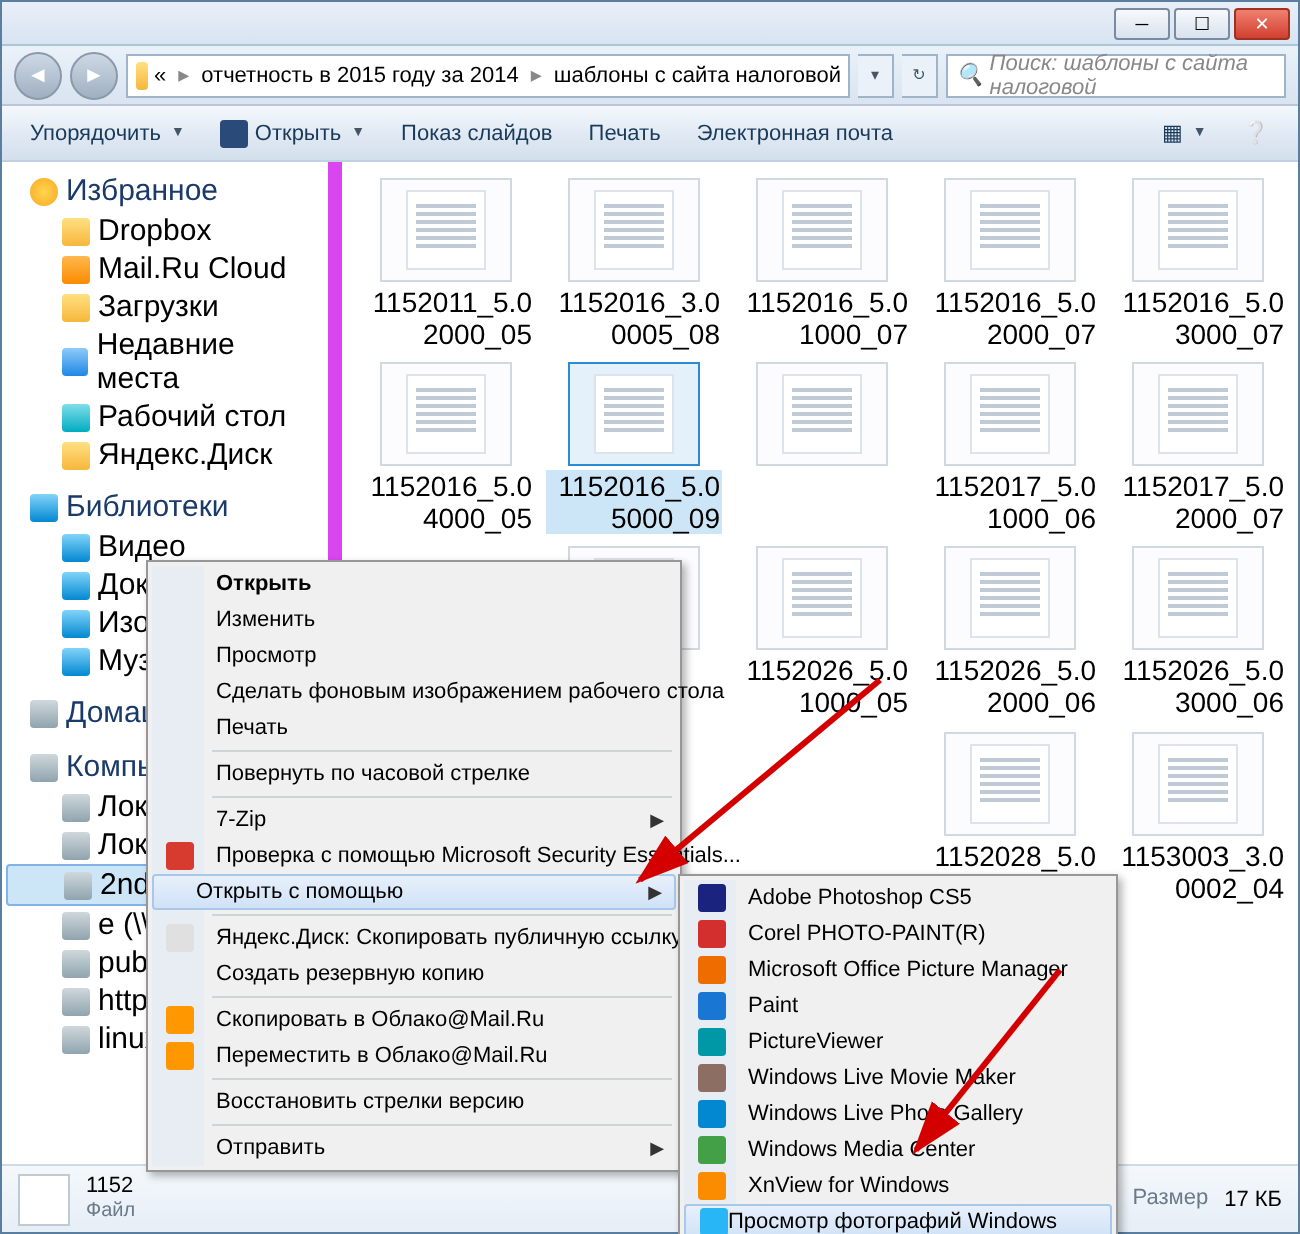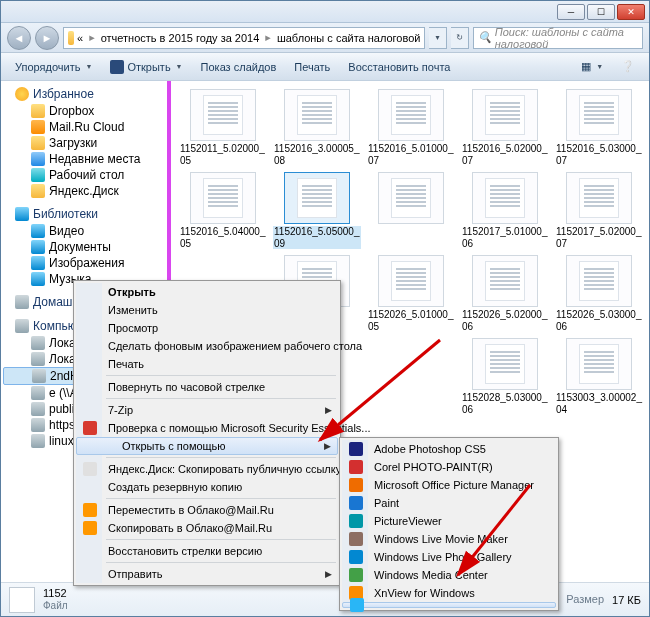--- a/index.html
+++ b/index.html
@@ -17,50 +17,50 @@
   .breadcrumb span{ padding:0 3px;}
   .sep{ color:#888;}
   .bc-arrow{ width:18px; height:22px; border:1px solid #9db4c9; border-left:none; background:#eaf1f8; display:flex; align-items:center; justify-content:center; font-size:8px; color:#456;}
   .searchbox{ width:170px; height:22px; border:1px solid #9db4c9; background:#fff; display:flex; align-items:center; padding:0 4px; font-size:11px; color:#888; font-style:italic;}
   .toolbar{ height:28px; background:linear-gradient(#f4f8fc,#e1eaf4,#d3dfec); display:flex; align-items:center; font-size:11px; padding:0 6px; gap:2px; border-bottom:1px solid #c1d0df; color:#1a3a5a;}
   .tb-item{ padding:4px 8px; display:flex; align-items:center; gap:3px; cursor:default;text-align:center;}
   .tb-arrow{ font-size:7px; color:#456; margin-left:2px;}
   .icon-sq{ width:14px; height:14px; background:#2a4a7a; border-radius:2px; display:inline-block;}
 
   .body-area{ flex:1; display:flex; overflow:hidden;}
-  .sidebar{ width:170px; background:#fff; border-right:4px solid #d946ef; font-size:12px; overflow:hidden; padding:4px 0;}
+  .sidebar{ width:170px; background:#fff; border-right:7px solid #d946ef; font-size:15px; overflow:hidden; padding:4px 0;}
   .nav-group{ margin-bottom:6px;}
   .nav-head{ padding:2px 6px 2px 14px; display:flex; align-items:center; gap:4px; color:#1a3a6a;}
   .nav-item{ padding:1px 6px 1px 30px; display:flex; align-items:center; gap:4px; cursor:default;}
   .nav-item.sel{ background:#cde6f7; border:1px solid #7eb4ea; border-radius:2px; margin:0 2px; padding-left:28px;}
   .folder-ico{ width:14px;height:14px; background:linear-gradient(#ffe082,#f6b73c); border-radius:2px; display:inline-block;}
   .star-ico{ width:14px;height:14px; background:radial-gradient(#ffd54f,#f9a825); border-radius:50%; display:inline-block;}
   .drive-ico{ width:14px;height:14px; background:linear-gradient(#cfd8dc,#90a4ae); border-radius:2px; display:inline-block;}
   .lib-ico{ width:14px;height:14px; background:linear-gradient(#81d4fa,#0288d1); border-radius:2px; display:inline-block;}
 
   .content{ flex:1; background:#fff; overflow:hidden; position:relative;}
   .grid{ display:grid; grid-template-columns: repeat(5, 88px); gap:6px 6px; padding:8px; justify-content:start;}
-  .file{ width:88px; display:flex; flex-direction:column; align-items:center; font-size:10px; text-align:left; cursor:default;}
+  .file{ width:88px; display:flex; flex-direction:column; align-items:center; font-size:14px; text-align:right; cursor:default;}
   .file.sel .thumb{ border:1px solid #2a8dd4; background:#e4f1fb;}
   .file.sel .fname{ background:#cde6f7;}
   .thumb{ width:66px; height:52px; border:1px solid #d0d8e0; background:#fcfcfe; display:flex; align-items:center; justify-content:center; margin-bottom:2px;}
   .doc-mini{ width:40px; height:40px; background:#fff; border:1px solid #dde3ea; position:relative;}
   .doc-mini::before{content:""; position:absolute; left:4px; right:4px; top:6px; height:2px; background:#c0cad4; box-shadow:0 4px 0 #c0cad4,0 8px 0 #c0cad4,0 12px 0 #c0cad4,0 16px 0 #c0cad4,0 20px 0 #c0cad4;}
   .fname{ line-height:1.15; word-break:break-all; padding:0 1px;}
 
   .statusbar{ height:34px; border-top:1px solid #d0dae4; background:linear-gradient(#f4f8fc,#e6eef6); display:flex; align-items:center; padding:2px 8px; font-size:11px; gap:8px;}
   .status-thumb{ width:26px;height:26px; background:#fff; border:1px solid #c0cad4;}
   .status-info{ display:flex; flex-direction:column; line-height:1.15;}
   .status-sel{ color:#6a7a8a; font-size:10px;}
 
   
   .ctxmenu{ position:absolute; background:#f0f0f0; border:1px solid #979797; box-shadow:2px 2px 4px rgba(0,0,0,.3); font-size:11px; padding:2px;}
   .ctx-gutter{ position:absolute; left:2px; top:2px; bottom:2px; width:26px; background:#e8edf3;}
   .ctx-item{ position:relative; padding:3px 18px 3px 32px; white-space:nowrap; cursor:default; display:flex; align-items:center;}
-  .ctx-item.hover{ background:linear-gradient(#e8f0fb,#d0e2f7); border:1px solid #a8c8ea; border-radius:2px; padding:2px 17px 2px 45px;}
+  .ctx-item.hover{ background:linear-gradient(#e8f0fb,#d0e2f7); border:1px solid #a8c8ea; border-radius:2px; padding:2px 17px 2px 21px;}
   .ctx-sep{ height:1px; background:#d0d4d8; margin:2px 2px 2px 30px;}
   .ctx-sub-arrow{ position:absolute; right:6px; font-size:9px; color:#333;}
   .ctx-ico{ position:absolute; left:6px; width:16px; height:16px; display:flex; align-items:center; justify-content:center; font-size:10px;}
   .app-ico{ width:14px;height:14px; border-radius:2px;}
 
   
   .arrow{ position:absolute; pointer-events:none; }
 </style>
 </head>
 <body>
@@ -97,21 +97,21 @@
         <span>Упорядочить</span>
         <span class="tb-arrow">▼</span>
       </div>
     <div class="tb-item">
         <span class="icon-sq"></span>
         <span>Открыть</span>
         <span class="tb-arrow">▼</span>
       </div>
     <div class="tb-item">Показ слайдов</div>
     <div class="tb-item">Печать</div>
-    <div class="tb-item">Восстановить почта</div>
+    <div class="tb-item">Электронная почта</div>
     <div style="flex:1"></div>
     <div class="tb-item">▦<span class="tb-arrow">▼</span></div>
     <div class="tb-item" style="color:#2a6ac0;">❔</div>
   </div>
 
   <div class="body-area">
     <div class="sidebar">
       <div class="nav-group">
         <div class="nav-head">
             <span class="star-ico"></span>
@@ -369,27 +369,27 @@
       <span>Яндекс.Диск: Скопировать публичную ссылку</span>
     </div>
     <div class="ctx-item">
       <span>Создать резервную копию</span>
     </div>
     <div class="ctx-sep"></div>
     <div class="ctx-item">
       <span class="ctx-ico">
         <span class="app-ico" style="background:#ff9800"></span>
       </span>
+      <span>Скопировать в Облако@Mail.Ru</span>
+    </div>
+    <div class="ctx-item">
+      <span class="ctx-ico">
+        <span class="app-ico" style="background:#ff9800"></span>
+      </span>
       <span>Переместить в Облако@Mail.Ru</span>
-    </div>
-    <div class="ctx-item">
-      <span class="ctx-ico">
-        <span class="app-ico" style="background:#ff9800"></span>
-      </span>
-      <span>Скопировать в Облако@Mail.Ru</span>
     </div>
     <div class="ctx-sep"></div>
     <div class="ctx-item">
       <span>Восстановить стрелки версию</span>
     </div>
     <div class="ctx-sep"></div>
     <div class="ctx-item">
       <span>Отправить</span>
       <span class="ctx-sub-arrow">▶</span>
     </div>
@@ -448,20 +448,21 @@
     <div class="ctx-item">
       <span class="ctx-ico">
         <span class="app-ico" style="background:#fb8c00"></span>
       </span>
       <span>XnView for Windows</span>
     </div>
     <div class="ctx-item hover">
       <span class="ctx-ico">
         <span class="app-ico" style="background:#29b6f6"></span>
       </span>
+      <span>Просмотр фотографий Windows</span>
     </div>
   </div>
 
 <svg class="arrow" style="left:0;top:0;" width="650" height="617">
   <defs>
     <marker id="ah" markerWidth="10" markerHeight="10" refX="8" refY="3" orient="auto">
       <path d="M0,0 L9,3 L0,6 Z" fill="#d40000"></path>
     </marker>
   </defs>
   <line x1="440" y1="340" x2="320" y2="440" stroke="#d40000" stroke-width="3" marker-end="url(#ah)"></line>

